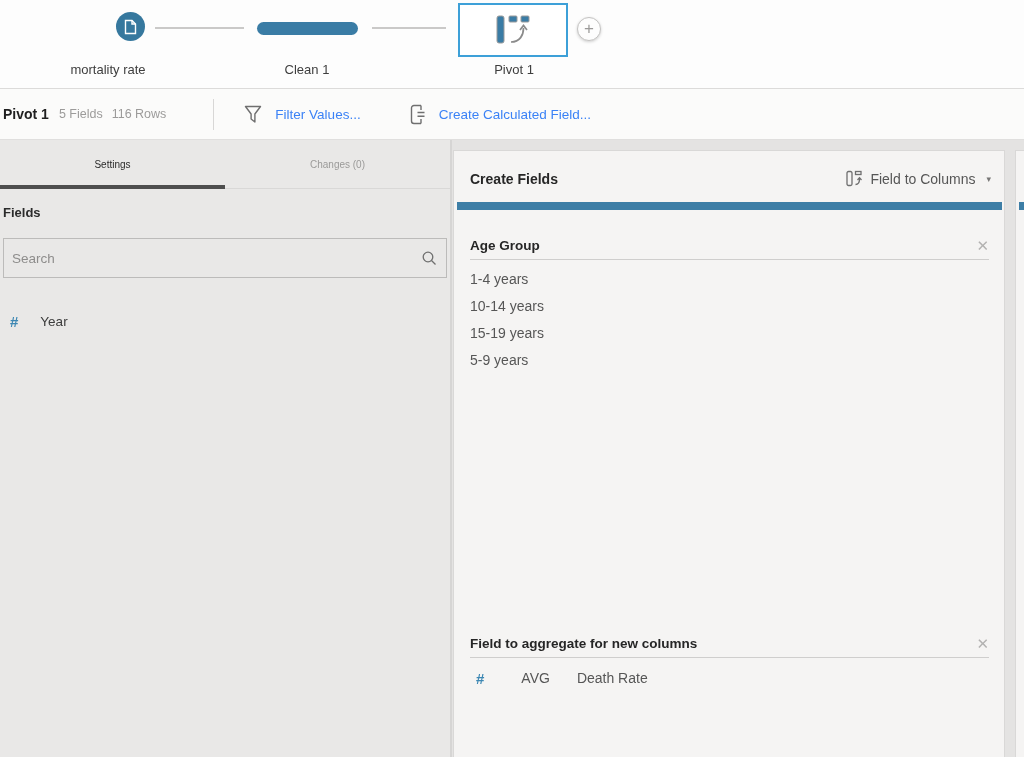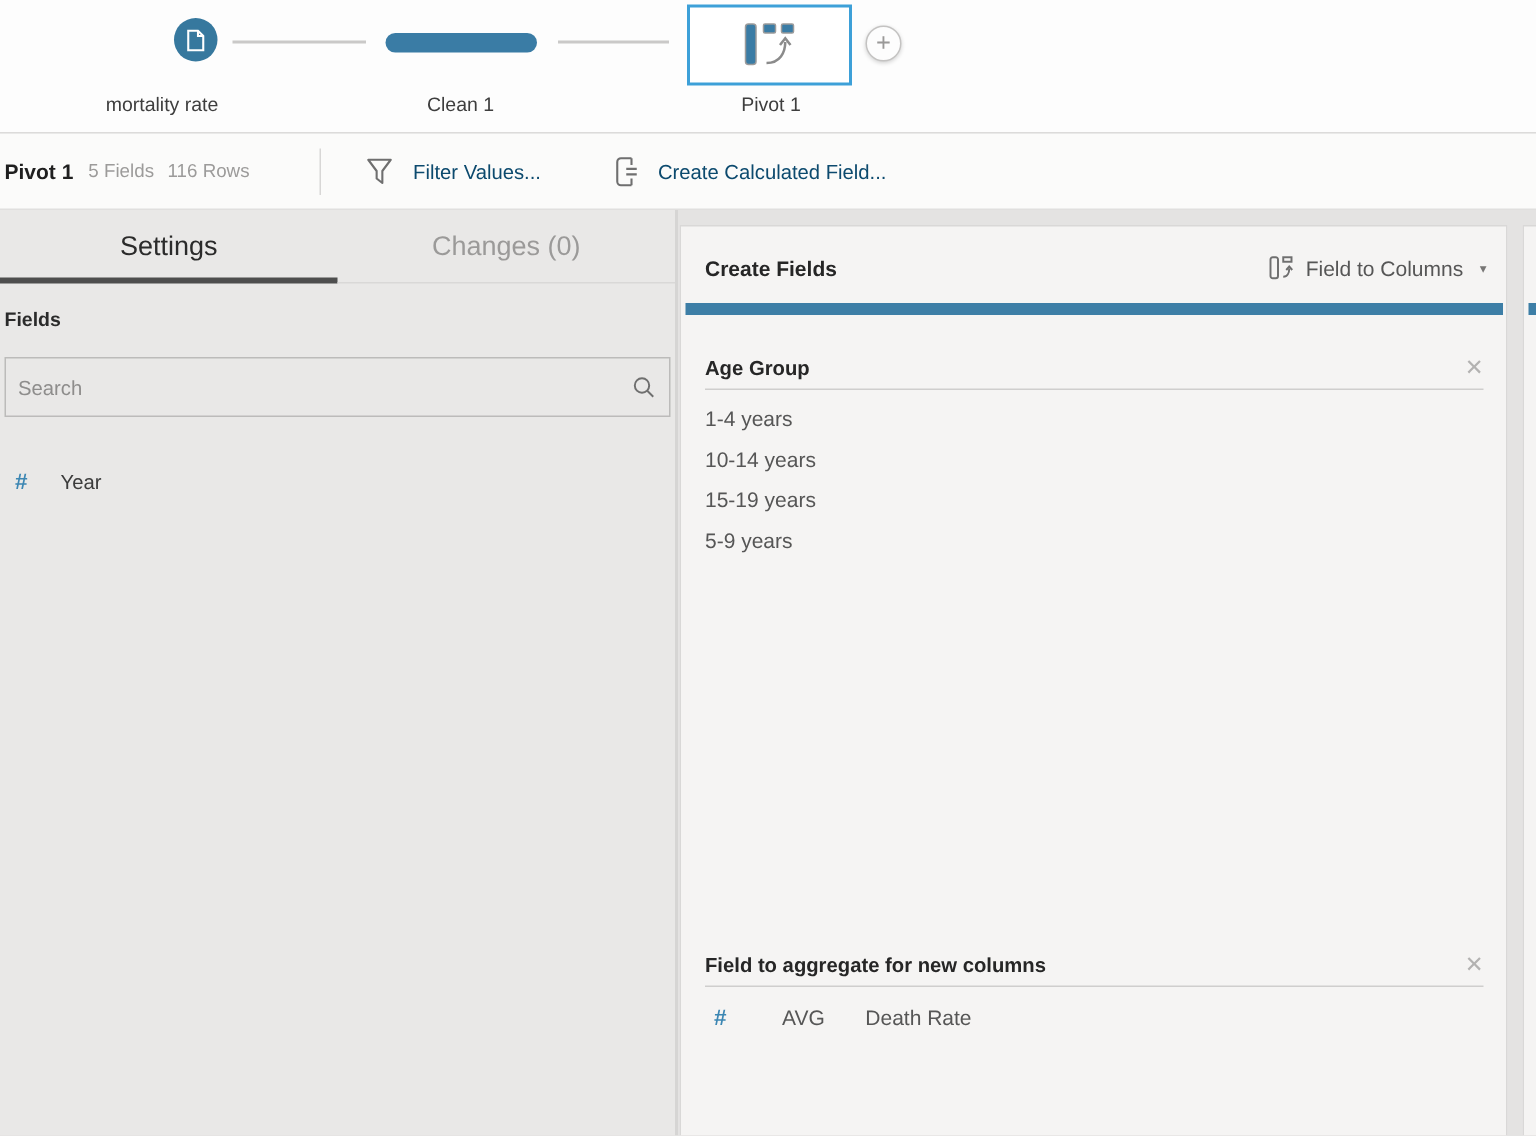--- a/index.html
+++ b/index.html
@@ -24,32 +24,32 @@
   .node-label { position:absolute; top:62px; width:130px; text-align:center; font-size:13px; color:#3e3e3e; }
   .lbl1 { left:43px; } .lbl2 { left:242px; } .lbl3 { left:449px; }
 
   
   .toolbar { height:51px; flex:none; background:#fbfbfa; border-bottom:1px solid #e0dfde;
     display:flex; align-items:center; }
   .tb-title { font-weight:bold; font-size:14px; color:#1f1f1f; margin-left:3px; }
   .tb-meta { font-size:12.5px; color:#9c9b9a; }
   .m1 { margin-left:10px; } .m2 { margin-left:9px; }
   .tb-sep { width:1px; height:31px; background:#d8d7d6; margin-left:47px; }
-  .tb-btn { display:flex; align-items:center; gap:13px; font-size:13.5px; color:#0c4a6e;
+  .tb-btn { display:flex; align-items:center; gap:13px; font-size:13.5px; color:#3b82f6;
     background:none; border:none; font-family:inherit; cursor:pointer; }
   .btn-filter { margin-left:30px; }
   .btn-calc { margin-left:49px; }
 
   
   .content { flex:1; display:flex; min-height:0; }
   .left-col { width:452px; flex:none; background:#e9e8e7; border-right:2px solid #d6d5d4;
     display:flex; flex-direction:column; }
   .tabs { height:49px; flex:none; display:flex; }
   .tab { width:225px; position:relative; display:flex; align-items:center; justify-content:center;
-    font-size:18px; color:#9b9a99; cursor:pointer; }
+    font-size:10px; color:#9b9a99; cursor:pointer; }
   .tab::after { content:""; position:absolute; left:0; right:0; bottom:0; height:1px; background:#d9d8d7; }
   .tab.active { color:#2b2b2b; }
   .tab.active::after { height:4px; background:#4e4e4e; }
 
   .fields-panel { flex:1; padding:16px 3px 0 3px; }
   .fields-title { font-size:13px; font-weight:bold; color:#2b2b2b; }
   .search-box { margin-top:18px; height:40px; border:1px solid #bcbbba; display:flex; align-items:center; }
   .search-box input { flex:1; border:none; background:transparent; outline:none;
     font-family:inherit; font-size:13.5px; color:#555; padding-left:8px; }
   .search-box input::placeholder { color:#8e8d8c; }

